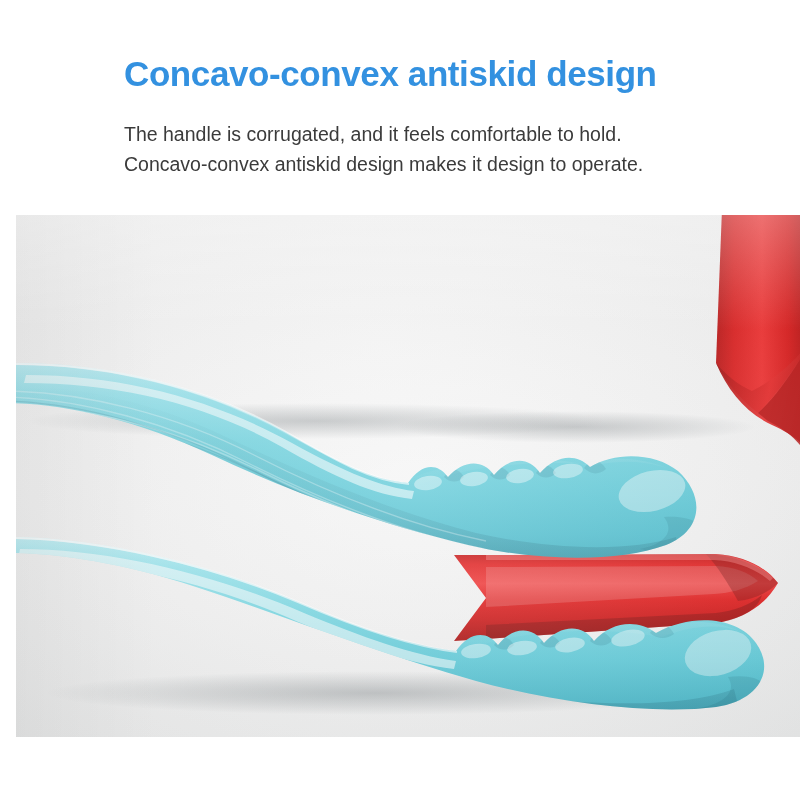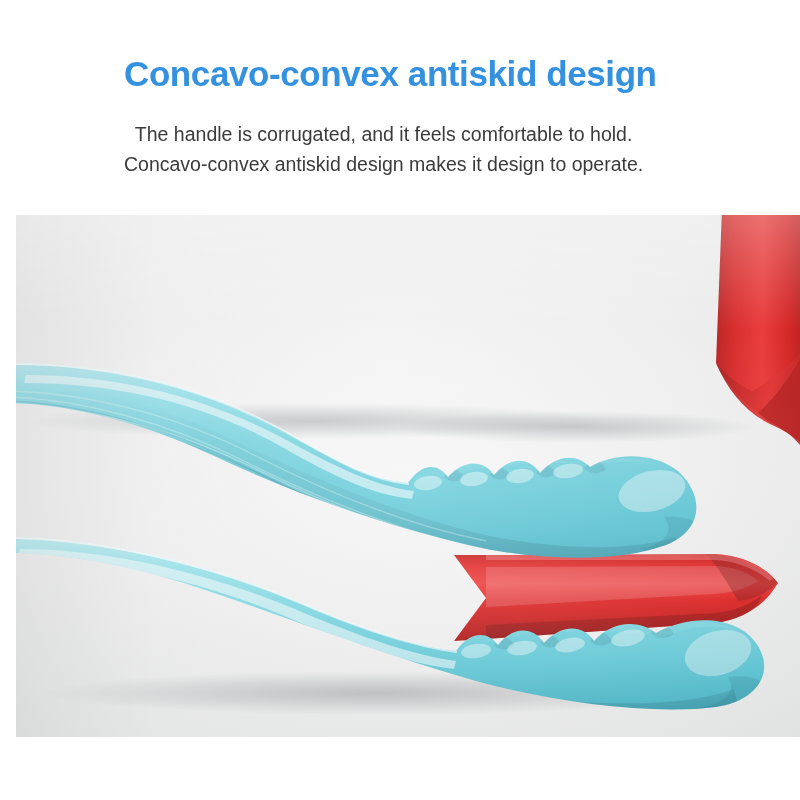--- a/index.html
+++ b/index.html
@@ -45,21 +45,20 @@
   }
 
   .subcopy {
     position: absolute;
     left: 108px;
     top: 119px;
     font-size: 19.5px;
     line-height: 30px;
     color: #3b3b3b;
     white-space: nowrap;
-    text-align: center;
   }
   .subcopy .line { display: block; }
 
   
   .photo {
     position: absolute;
     left: 0;
     top: 215px;
     width: 800px;
     height: 522px;

